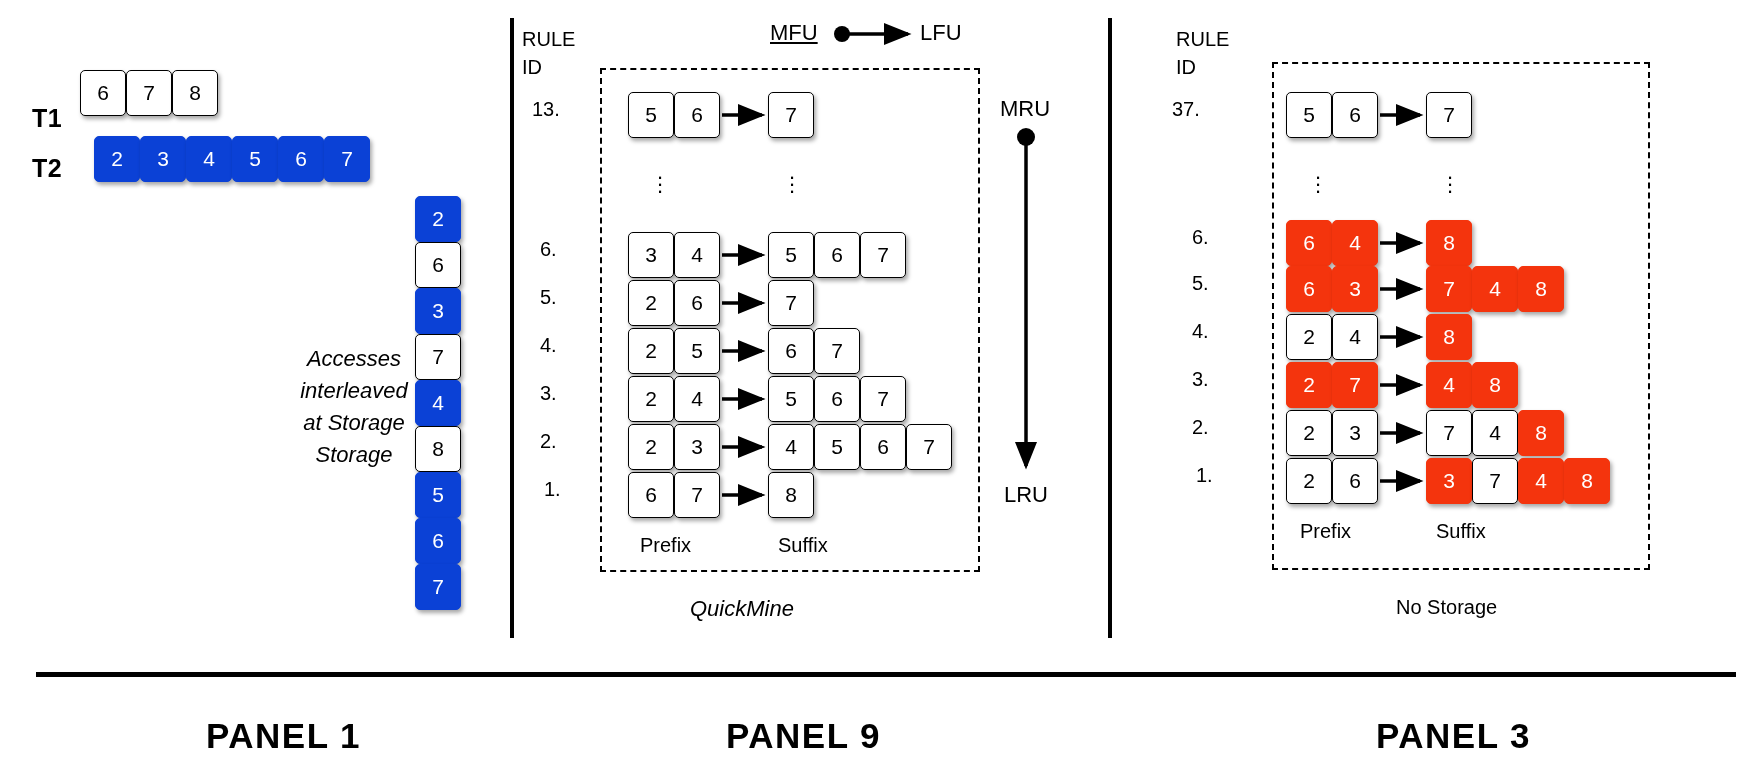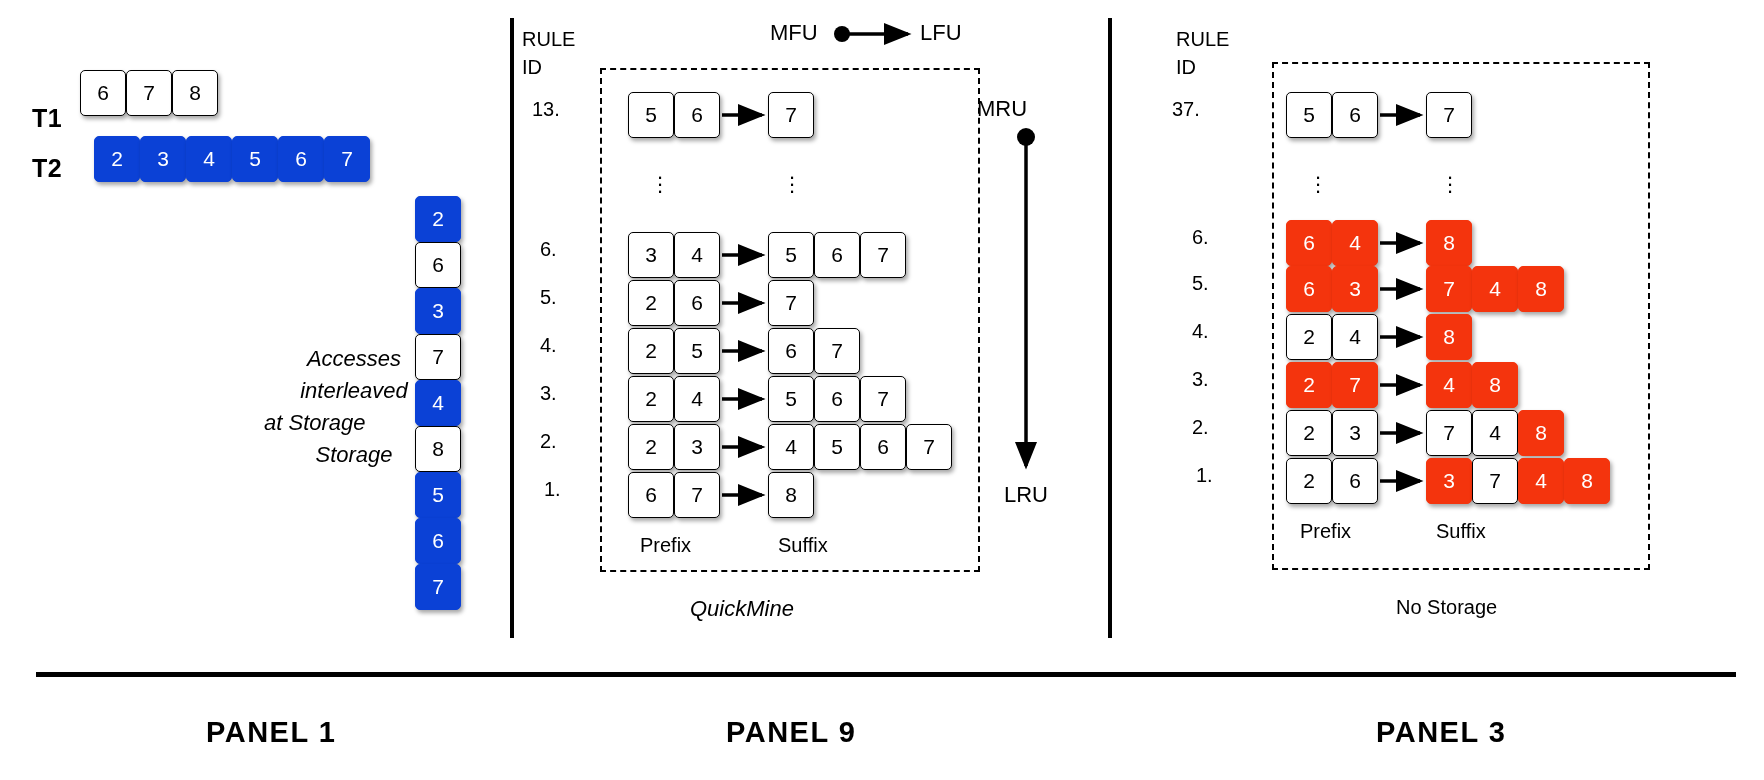--- a/index.html
+++ b/index.html
@@ -33,21 +33,21 @@
   .lbl.small{font-size:20px;}
 
   .vrule{position:absolute;width:4px;background:#000;}
   .hrule{position:absolute;height:5px;background:#000;}
 
   .dashbox{position:absolute;border:2px dashed #000;box-sizing:border-box;}
 
   .dots{position:absolute;font-size:22px;line-height:7px;color:#000;text-align:center;}
 
   .panel-title{
-    position:absolute;font-weight:bold;font-size:29px;letter-spacing:1.5px;color:#000;
+    position:absolute;font-weight:bold;font-size:35px;letter-spacing:1.5px;color:#000;
   }
 
   svg.ovl{position:absolute;left:0;top:0;width:1764px;height:780px;pointer-events:none;}
 </style>
 </head>
 <body>
 
 <div class="stage">
 
   <div class="lbl bold" style="left:32px;top:80px;margin-top:24px;">T1</div>
@@ -58,21 +58,21 @@
   <div class="lbl bold" style="left:32px;top:154px;">T2</div>
   <div class="cell blue" style="left:94px;top:136px;">2</div>
   <div class="cell blue" style="left:140px;top:136px;">3</div>
   <div class="cell blue" style="left:186px;top:136px;">4</div>
   <div class="cell blue" style="left:232px;top:136px;">5</div>
   <div class="cell blue" style="left:278px;top:136px;">6</div>
   <div class="cell blue" style="left:324px;top:136px;">7</div>
 
   <div class="lbl italic" style="left:264px;top:346px;width:180px;text-align:center;">Accesses</div>
   <div class="lbl italic" style="left:264px;top:378px;width:180px;text-align:center;">interleaved</div>
-  <div class="lbl italic" style="left:264px;top:410px;width:180px;">at Storage</div>
+  <div class="lbl italic" style="left:264px;top:410px;width:180px;text-align:center;">at Storage</div>
   <div class="lbl italic" style="left:264px;top:442px;width:180px;text-align:center;">Storage</div>
 
   <div class="cell blue" style="left:415px;top:196px;">2</div>
   <div class="cell" style="left:415px;top:242px;">6</div>
   <div class="cell blue" style="left:415px;top:288px;">3</div>
   <div class="cell" style="left:415px;top:334px;">7</div>
   <div class="cell blue" style="left:415px;top:380px;">4</div>
   <div class="cell" style="left:415px;top:426px;">8</div>
   <div class="cell blue" style="left:415px;top:472px;">5</div>
   <div class="cell blue" style="left:415px;top:518px;">6</div>
@@ -80,24 +80,24 @@
 
   <div class="vrule" style="left:510px;top:18px;height:620px;"></div>
   <div class="vrule" style="left:1108px;top:18px;height:620px;"></div>
   <div class="hrule" style="left:36px;top:672px;width:1700px;"></div>
 
   <div class="lbl small" style="left:522px;top:28px;">RULE</div>
   <div class="lbl small" style="left:522px;top:56px;">ID</div>
 
   <div class="dashbox" style="left:600px;top:68px;width:380px;height:504px;"></div>
 
-  <div class="lbl" style="left:770px;top:20px;">MFU</div>
+  <div class="lbl" style="left:770px;top:20px;text-decoration:underline;">MFU</div>
   <div class="lbl" style="left:920px;top:20px;">LFU</div>
 
-  <div class="lbl" style="left:977px;top:96px;">MRU</div>
+  <div class="lbl" style="left:1000px;top:96px;">MRU</div>
   <div class="lbl" style="left:1004px;top:482px;">LRU</div>
 
   <div class="lbl small" style="left:532px;top:98px;">13.</div>
   <div class="cell" style="left:628px;top:92px;">5</div>
   <div class="cell" style="left:674px;top:92px;">6</div>
   <div class="cell" style="left:768px;top:92px;">7</div>
 
   <div class="dots" style="left:650px;top:168px;width:20px;">.<br>.<br>.</div>
   <div class="dots" style="left:782px;top:168px;width:20px;">.<br>.<br>.</div>
 

